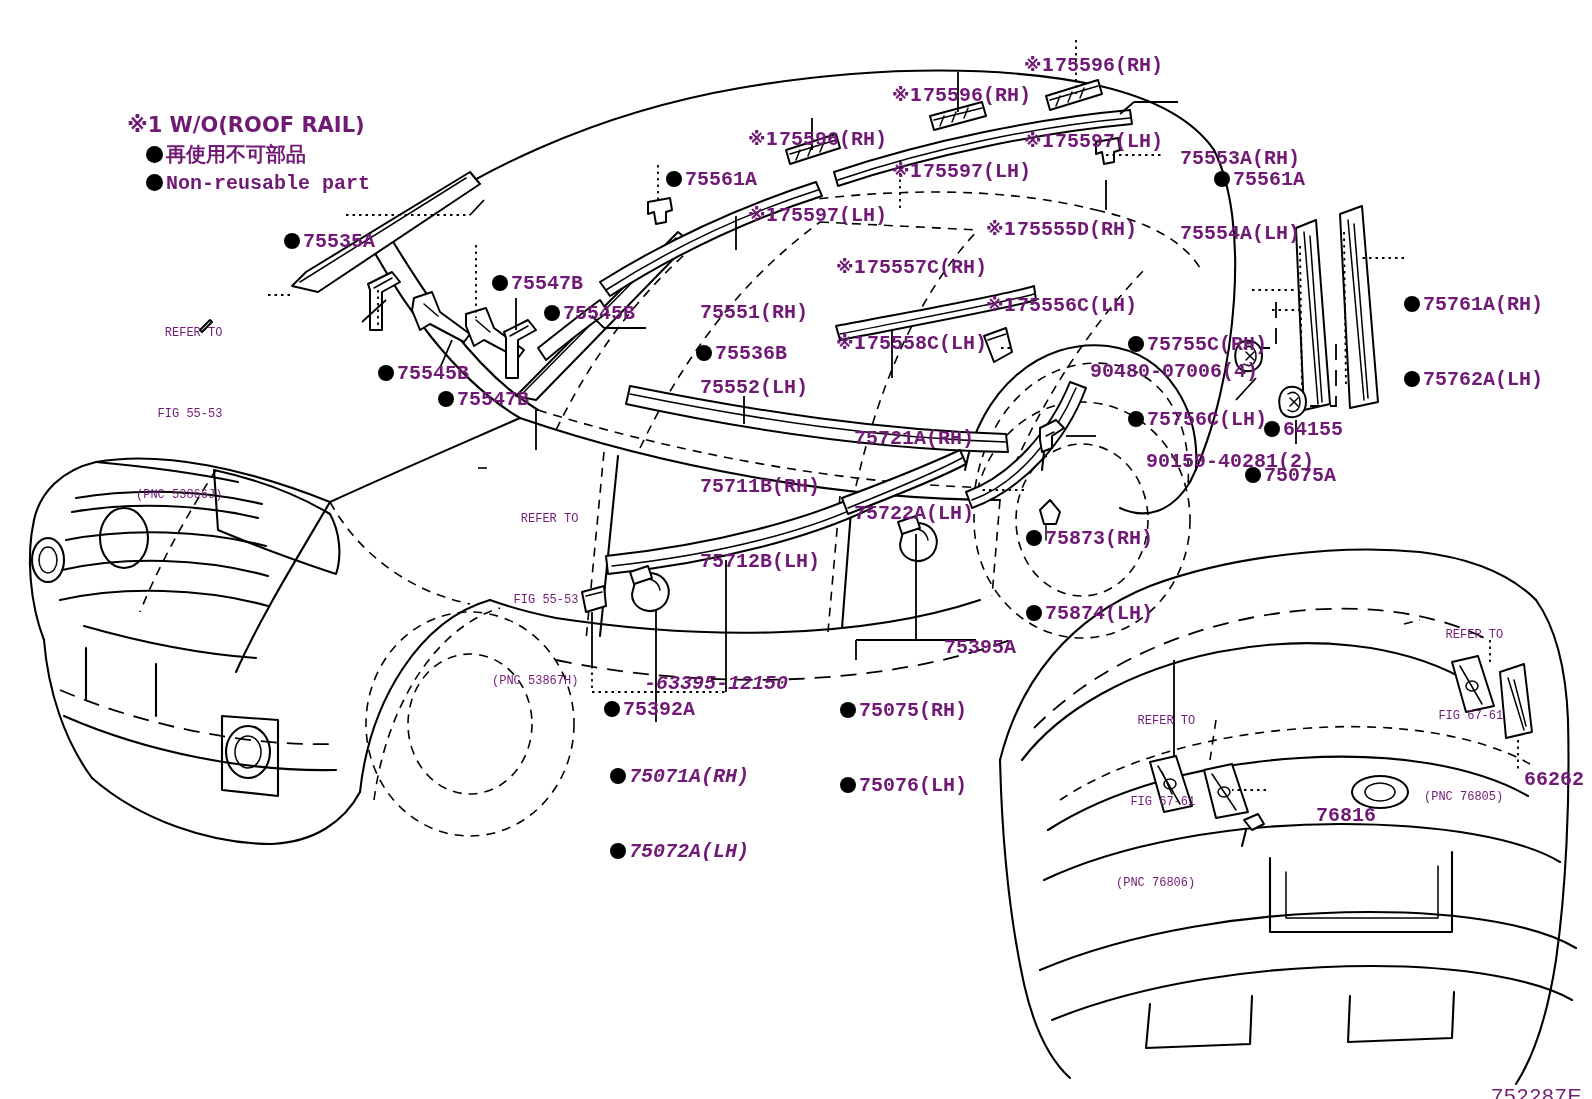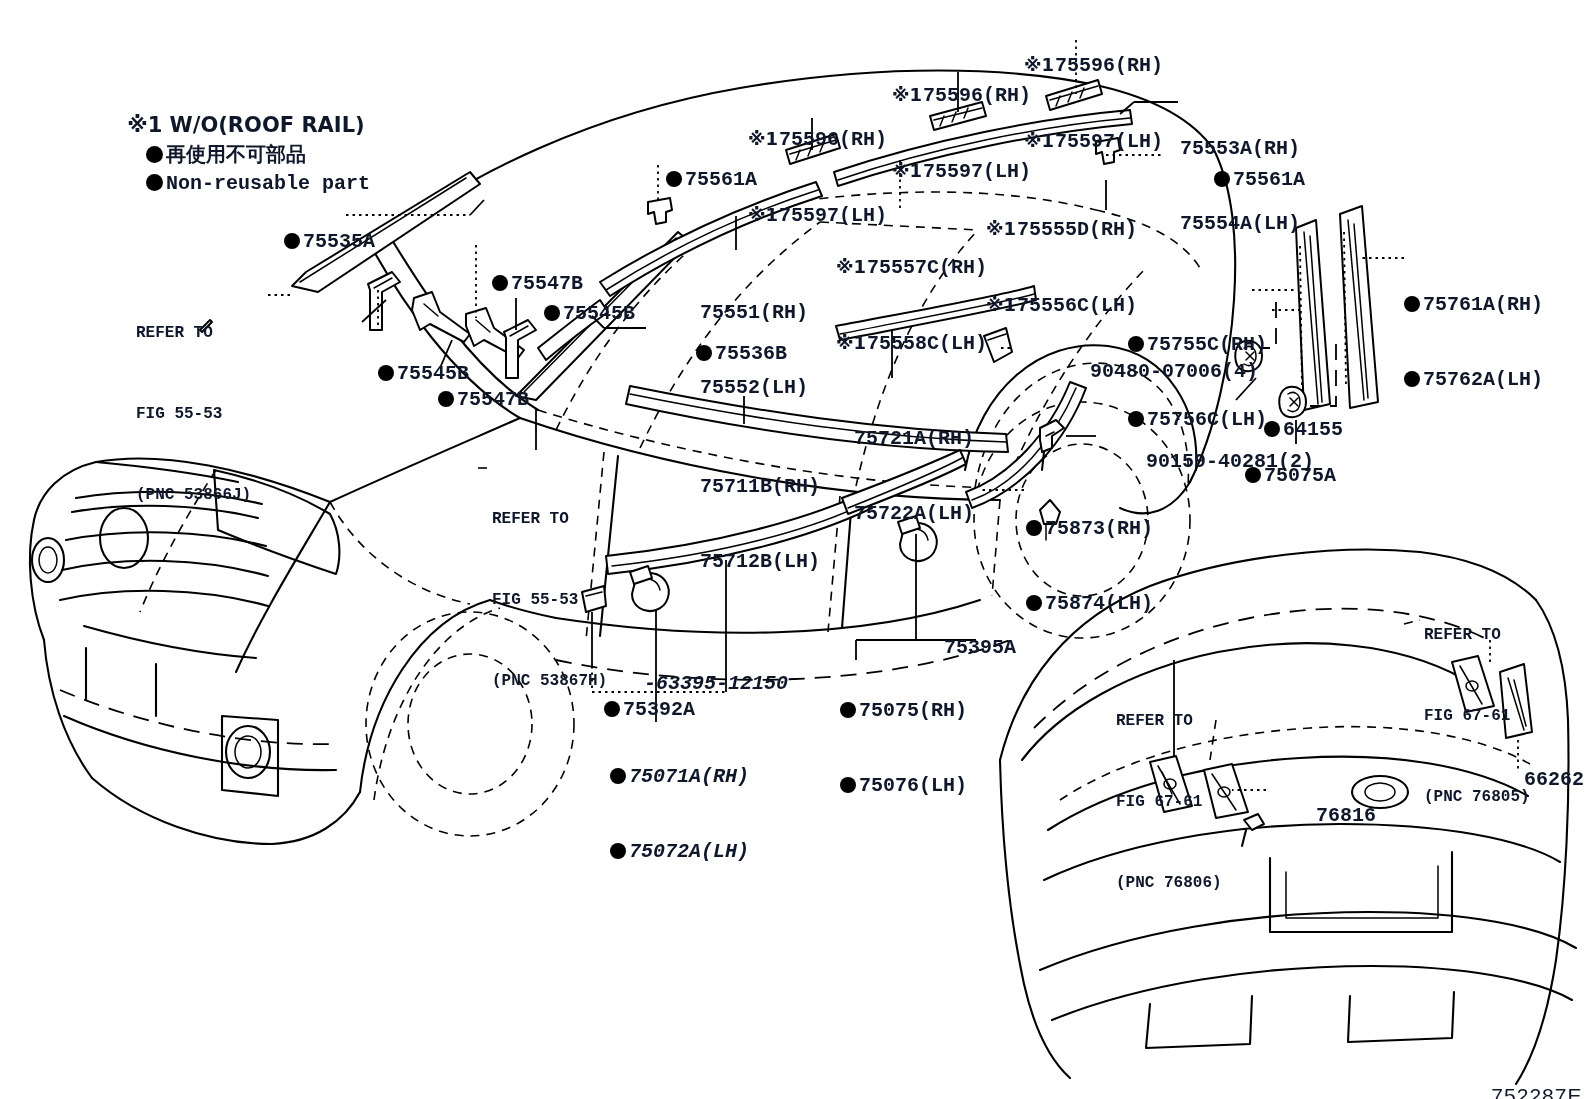--- a/index.html
+++ b/index.html
@@ -18,24 +18,24 @@
   }
   #artwork{position:absolute;left:0;top:0;width:1592px;height:1099px;}
   .lbl{
     position:absolute;
     white-space:pre;
     font-family:"Liberation Mono","DejaVu Sans Mono",monospace;
     font-size:20px;
     font-weight:700;
     letter-spacing:0px;
     line-height:25px;
-    color:#0f172a;
+    color:#701a75;
   }
   .lbl.legendtxt{font-family:"DejaVu Sans",sans-serif;font-weight:700;font-size:21px;}
-  .lbl.ref{font-size:16px;line-height:27px;font-weight:700;}
+  .lbl.ref{font-size:12px;line-height:27px;font-weight:400;text-align:right;}
   .lbl.code{
     font-family:"Liberation Sans","DejaVu Sans",sans-serif;
     font-weight:400;font-size:21px;letter-spacing:1px;
   }
   
   .bul{
     display:inline-block;
     width:16px;height:16px;
     border-radius:50%;
     background:#000;
@@ -446,21 +446,21 @@
   <div class="lbl" style="left:892px;top:32px;">
     <span class="row"><span class="stk">※1</span><span>75596(RH)</span></span>
     <span class="row"><span class="stk">※1</span><span>75597(LH)</span></span>
   </div>
 
   <div class="lbl" style="left:1024px;top:2px;">
     <span class="row"><span class="stk">※1</span><span>75596(RH)</span></span>
     <span class="row"><span class="stk">※1</span><span>75597(LH)</span></span>
   </div>
 
-  <div class="lbl" style="left:1180px;top:86px;text-align:right;">
+  <div class="lbl" style="left:1180px;top:96px;text-align:right;">
     <span class="row">75553A(RH)</span>
     <span class="row">75554A(LH)</span>
   </div>
 
   <div class="lbl" style="left:986px;top:166px;">
     <span class="row"><span class="stk">※1</span><span>75555D(RH)</span></span>
     <span class="row"><span class="stk">※1</span><span>75556C(LH)</span></span>
   </div>
 
   <div class="lbl" style="left:836px;top:204px;">
@@ -508,21 +508,21 @@
     <span class="row">75711B(RH)</span>
     <span class="row">75712B(LH)</span>
   </div>
 
   <div class="lbl ref" style="left:492px;top:452px;">
     <span class="row">REFER TO</span>
     <span class="row">FIG 55-53</span>
     <span class="row">(PNC 53867H)</span>
   </div>
 
-  <div class="lbl" style="left:1026px;top:466px;">
+  <div class="lbl" style="left:1026px;top:476px;">
     <span class="row"><span class="bul"></span><span>75873(RH)</span></span>
     <span class="row"><span class="bul"></span><span>75874(LH)</span></span>
   </div>
 
   <div class="lbl" style="left:896px;top:610px;">
     <span>75395A</span>
   </div>
 
   <div class="lbl" style="left:840px;top:648px;">
     <span class="row"><span class="bul"></span><span>75075(RH)</span></span>

